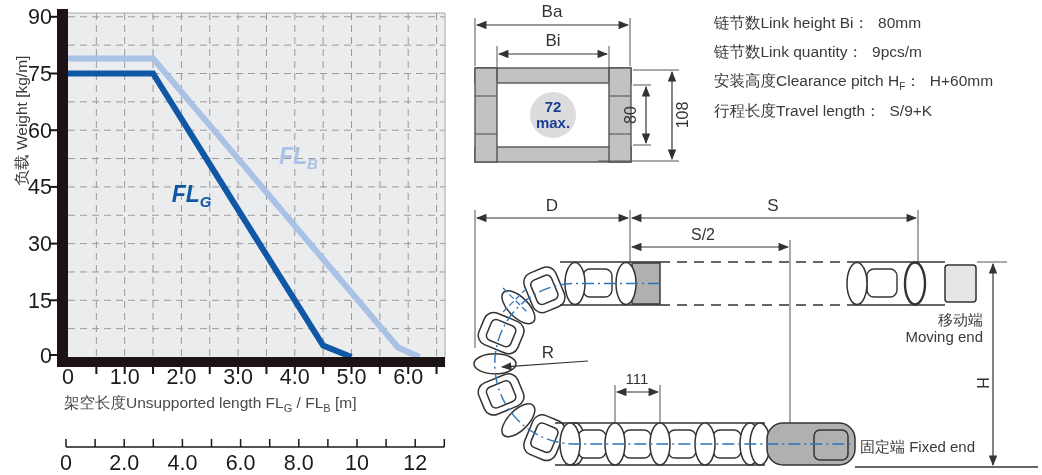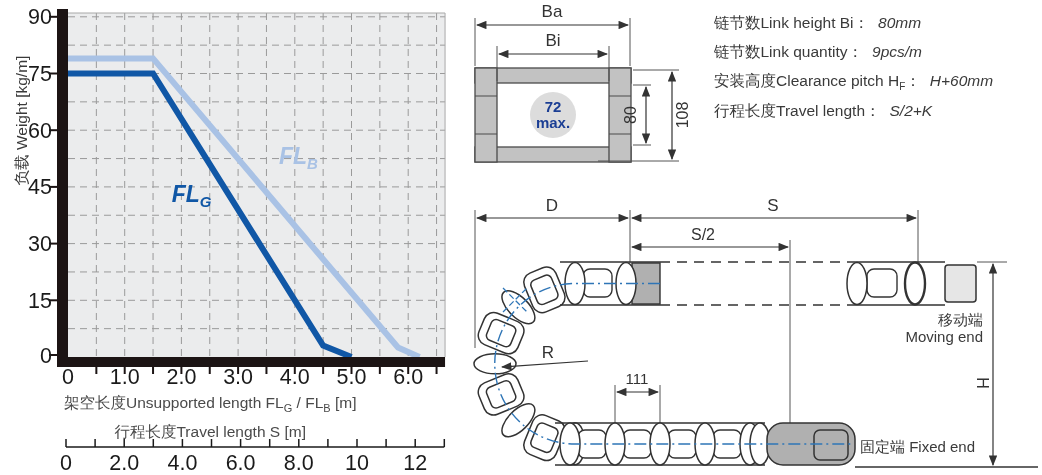--- a/index.html
+++ b/index.html
@@ -1,26 +1,26 @@
 <!DOCTYPE html>
 <html><head>
 <meta charset="utf-8">
 <style>
   html,body{margin:0;padding:0;background:#fff;}
   #stage{position:relative;width:1042px;height:475px;background:#ffffff;overflow:hidden;
          font-family:"Liberation Sans","DejaVu Sans",sans-serif;color:#3a3a3a;}
   .abs{position:absolute;}
   .ylabel{left:-88px;top:110px;width:220px;text-align:center;font-size:15.5px;color:#3a3a3a;
           transform:rotate(-90deg);}
-  .captions{left:64px;top:391px;font-size:15.5px;color:#4a4a4a;line-height:23px;white-space:nowrap;text-align:center;}
+  .captions{left:64px;top:391px;font-size:15.5px;color:#4a4a4a;line-height:23px;white-space:nowrap;}
   .captions sub{font-size:11px;}
   .specs{left:714px;top:8px;width:328px;font-size:15.5px;color:#3a3a3a;}
   .specs .row{height:29.2px;line-height:29.2px;white-space:nowrap;}
   .specs sub{font-size:10px;}
-  .specs .val{margin-left:9px;font-style:italic;}
+  .specs .val{margin-left:9px;}
   svg text{font-family:"Liberation Sans","DejaVu Sans",sans-serif;}
 </style>
 </head>
 <body>
 
 <div id="stage">
 
   <svg id="chart-svg" class="abs" style="left:0;top:0" width="460" height="475">
       <rect x="68" y="13" width="377.05500000000006" height="344" fill="#ebeced"></rect>
       <g stroke="#9a9a9a" stroke-width="1" stroke-dasharray="7 5">
@@ -116,21 +116,20 @@
         <text x="298.8" y="470" text-anchor="middle" font-size="21.5" fill="#1a1a1a">8.0</text>
         <text x="357" y="470" text-anchor="middle" font-size="21.5" fill="#1a1a1a">10</text>
         <text x="415.20000000000005" y="470" text-anchor="middle" font-size="21.5" fill="#1a1a1a">12</text>
       </g>
     </svg>
 
   <div class="abs ylabel">负载 Weight [kg/m]</div>
 
   <div class="abs captions">
     <div><span>架空长度Unsupported length FL</span><sub>G</sub><span> / FL</span><sub>B</sub><span> [m]</span></div>
-    <div>行程长度Travel length S [m]</div>
   </div>
 
   <svg class="abs" style="left:458px;top:0" width="252" height="172">
     <defs>
       <marker id="arr" viewBox="0 0 10 8" refX="9" refY="4" markerWidth="9" markerHeight="7" orient="auto-start-reverse">
           <path d="M0,0 L10,4 L0,8 z" fill="#333"></path>
         </marker>
     </defs>
 
     <rect x="39" y="83" width="112" height="64" fill="#ffffff" stroke="none"></rect>
@@ -158,21 +157,21 @@
 
     <path d="M175,70 H221 M140,161 H221" stroke="#555" stroke-width="1"></path>
     <line x1="214" y1="72" x2="214" y2="159" stroke="#333" stroke-width="1.2" marker-start="url(#arr)" marker-end="url(#arr)"></line>
     <text x="230" y="115" text-anchor="middle" font-size="16" fill="#333" transform="rotate(-90 230 115)">108</text>
   </svg>
 
   <div class="abs specs">
     <div class="row"><span>链节数Link height Bi</span><span>：</span><span class="val">80mm</span></div>
     <div class="row"><span>链节数Link quantity</span><span>：</span><span class="val">9pcs/m</span></div>
     <div class="row"><span>安装高度Clearance pitch H</span><sub>F</sub><span>：</span><span class="val">H+60mm</span></div>
-    <div class="row"><span>行程长度Travel length</span><span>：</span><span class="val">S/2+K</span></div>
+    <div class="row"><span>行程长度Travel length</span><span>：</span><span class="val">S/9+K</span></div>
   </div>
 
   <svg class="abs" style="left:455px;top:180px" width="587" height="295">
 
     <path d="M20,30 V168 M175,30 V83 M463,30 V83 M335,60 V265 M160,205 V247 M205,205 V247 M522,82 H552" stroke="#555" stroke-width="1" fill="none"></path>
 
     <line x1="22" y1="38" x2="173" y2="38" stroke="#333" stroke-width="1.2" marker-start="url(#arr)" marker-end="url(#arr)"></line>
     <text x="97" y="31" text-anchor="middle" font-size="17" fill="#333">D</text>
     <line x1="177" y1="38" x2="461" y2="38" stroke="#333" stroke-width="1.2" marker-start="url(#arr)" marker-end="url(#arr)"></line>
     <text x="318" y="31" text-anchor="middle" font-size="17" fill="#333">S</text>

